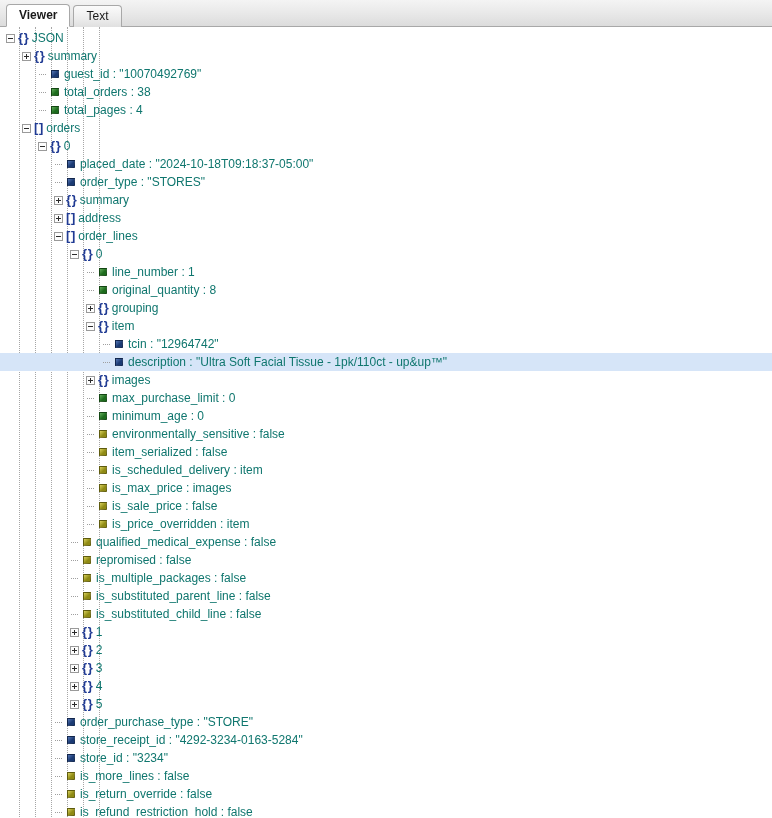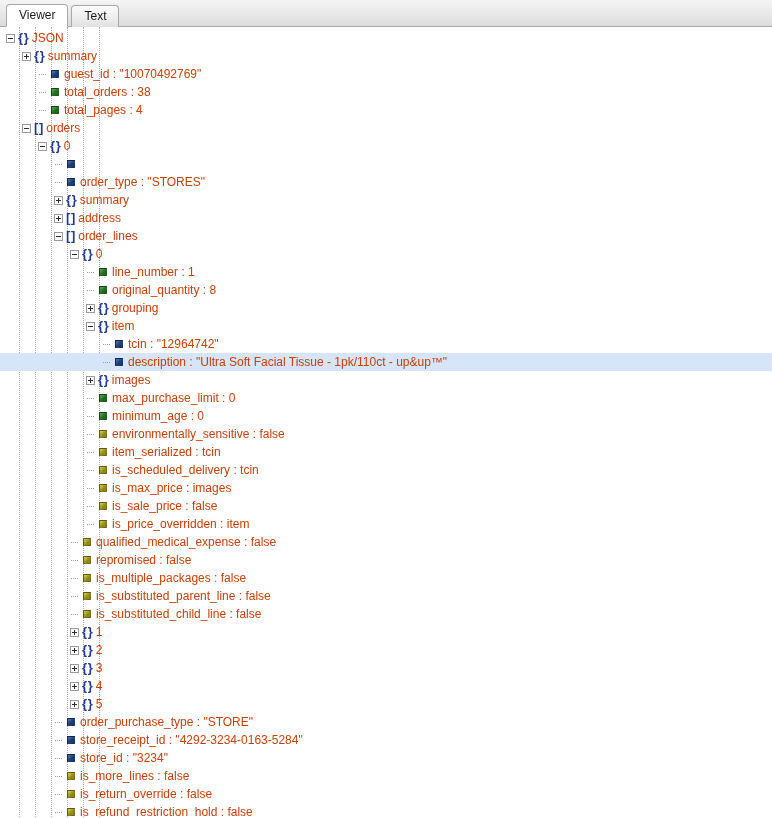--- a/index.html
+++ b/index.html
@@ -38,21 +38,21 @@
     background: linear-gradient(to bottom, #fbfbfb 0%, #ececec 60%, #e0e0e0 100%);
     font-size: 12px;
     color: #1a1a1a;
     position: relative;
     top: 1px;
     cursor: default;
     white-space: nowrap;
   }
   .tab.active {
     background: #ffffff;
-    font-weight: normal;
+    font-weight: bold;
     border-bottom: 1px solid #ffffff;
     top: 1px;
     z-index: 3;
   }
 
   
   .tree {
     position: relative;
     background: #ffffff;
     padding-top: 2px;
@@ -137,21 +137,21 @@
     height: 8px;
     margin-right: 5px;
     margin-left: 1px;
     border: 1px solid rgba(0,0,0,.35);
     box-sizing: border-box;
   }
   .sq.string  { background: linear-gradient(135deg,#5577b5 0%, #1b3a73 60%); }
   .sq.number  { background: linear-gradient(135deg,#63ad5c 0%, #1d6b1d 60%); }
   .sq.boolean { background: linear-gradient(135deg,#d9d15c 0%, #8f8a14 60%); }
 
-  .label { flex: 0 0 auto; color: #c2410c; }
+  .label { flex: 0 0 auto; color: #0f766e; }
 
   
   .guide {
     position: absolute;
     width: 0;
     border-left: 1px dotted #a6a6a6;
     top: 0;
     pointer-events: none;
   }
 </style>
@@ -209,20 +209,21 @@
     <div class="row">
       <span class="indent" style="width: 38px;"></span>
       <span class="exp"></span>
       <span class="glyph">{ }</span>
       <span class="label">0</span>
     </div>
     <div class="row">
       <span class="indent" style="width: 54px;"></span>
       <span class="exp-spacer"></span>
       <span class="sq string"></span>
+      <span class="label">placed_date : "2024-10-18T09:18:37-05:00"</span>
     </div>
     <div class="row">
       <span class="indent" style="width: 54px;"></span>
       <span class="exp-spacer"></span>
       <span class="sq string"></span>
       <span class="label">order_type : "STORES"</span>
     </div>
     <div class="row">
       <span class="indent" style="width: 54px;"></span>
       <span class="exp plus"></span>
@@ -304,27 +305,27 @@
     <div class="row">
       <span class="indent" style="width: 86px;"></span>
       <span class="exp-spacer"></span>
       <span class="sq boolean"></span>
       <span class="label">environmentally_sensitive : false</span>
     </div>
     <div class="row">
       <span class="indent" style="width: 86px;"></span>
       <span class="exp-spacer"></span>
       <span class="sq boolean"></span>
-      <span class="label">item_serialized : tcin</span>
-    </div>
-    <div class="row">
-      <span class="indent" style="width: 86px;"></span>
-      <span class="exp-spacer"></span>
-      <span class="sq boolean"></span>
-      <span class="label">is_scheduled_delivery : tcin</span>
+      <span class="label">item_serialized : false</span>
+    </div>
+    <div class="row">
+      <span class="indent" style="width: 86px;"></span>
+      <span class="exp-spacer"></span>
+      <span class="sq boolean"></span>
+      <span class="label">is_scheduled_delivery : item</span>
     </div>
     <div class="row">
       <span class="indent" style="width: 86px;"></span>
       <span class="exp-spacer"></span>
       <span class="sq boolean"></span>
       <span class="label">is_max_price : images</span>
     </div>
     <div class="row">
       <span class="indent" style="width: 86px;"></span>
       <span class="exp-spacer"></span>

